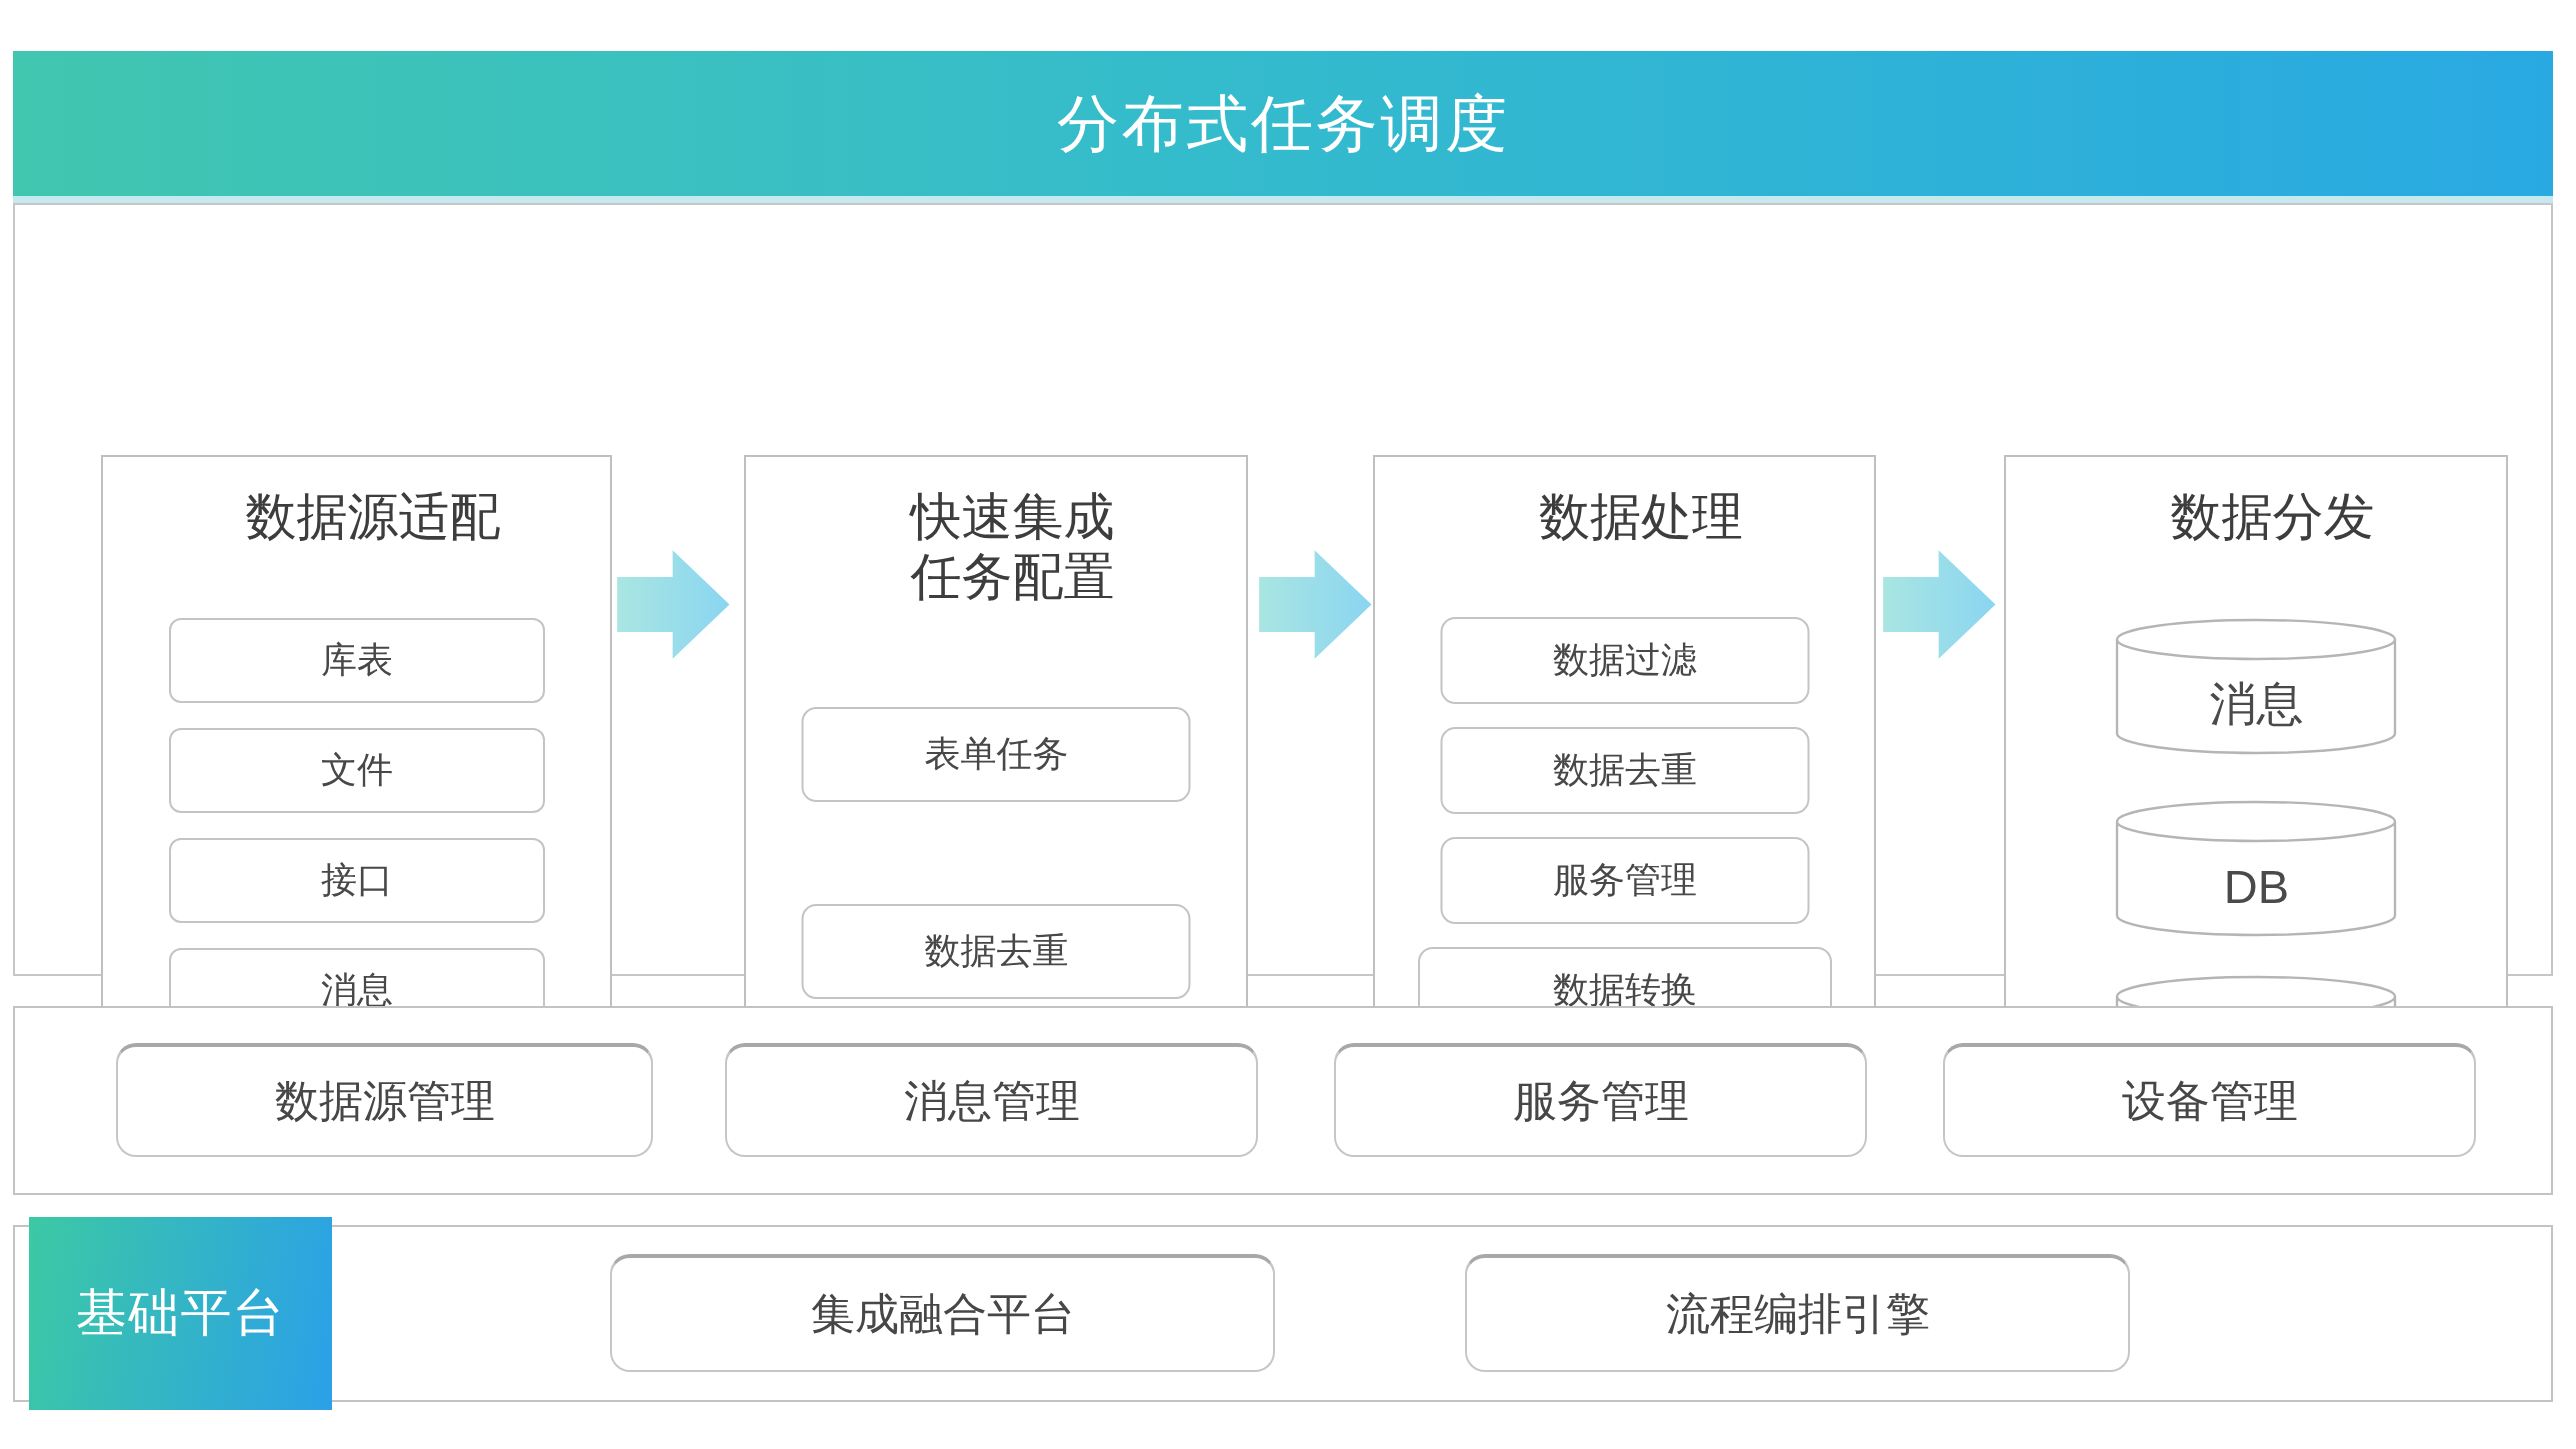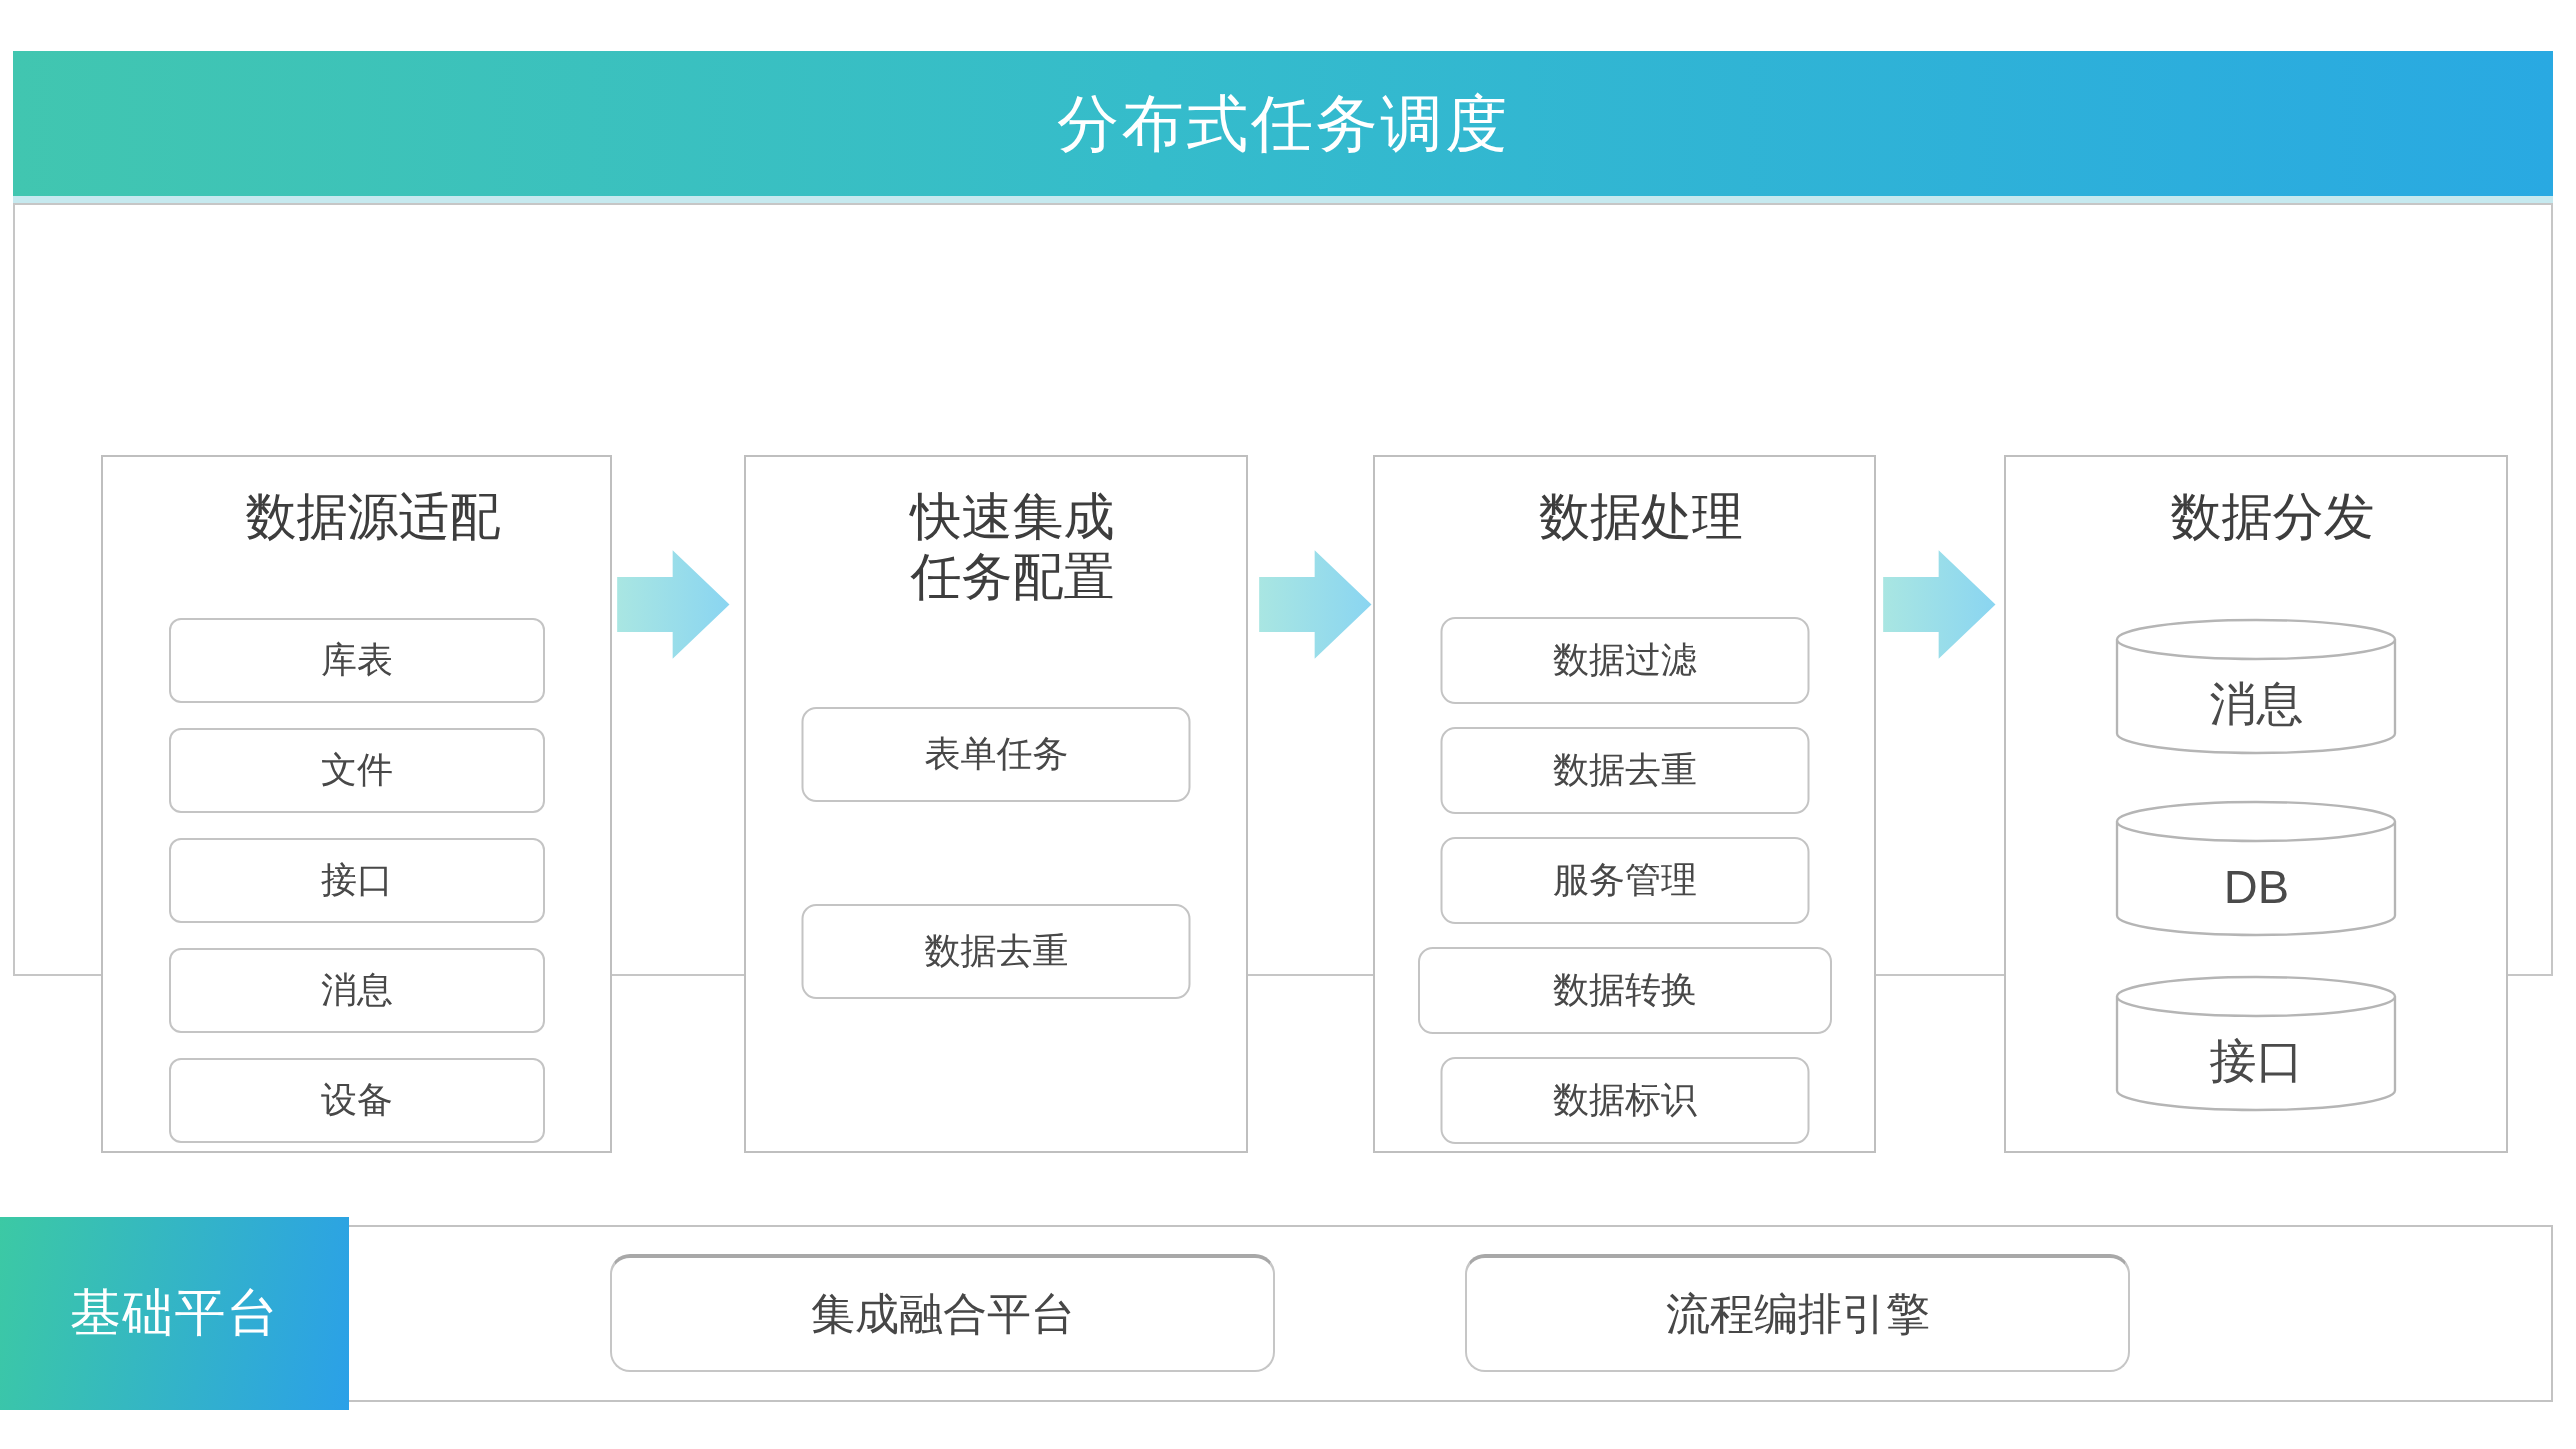--- a/index.html
+++ b/index.html
@@ -98,21 +98,21 @@
     border-top: 4px solid #a8a8a8;
     border-radius: 20px;
     display: flex; align-items: center; justify-content: center;
     font-size: 44px;
     color: #474747;
   }
   .band.middle .pill { top: 35px; height: 114px; }
   .band.bottom .pill { top: 27px; height: 118px; }
   .base-box {
     position: absolute;
-    left: 0; top: 1217px; width: 349px; height: 193px;
+    left: 29px; top: 1217px; width: 303px; height: 193px;
     background: linear-gradient(100deg, #3cc9a4 0%, #2ba0e8 100%);
     display: flex; align-items: center; justify-content: center;
     color: #ffffff;
     font-size: 51px;
     letter-spacing: 1.3px;
     z-index: 5;
   }
 </style>
 </head>
 <body>
@@ -212,20 +212,26 @@
         <svg width="282" height="137" viewBox="0 0 420 204">
           <path d="M3 32 L3 172 A207 29 0 0 0 417 172 L417 32" fill="#ffffff" stroke="#b5b5b5" stroke-width="3.5"></path>
           <ellipse cx="210" cy="32" rx="207" ry="29" fill="#ffffff" stroke="#b5b5b5" stroke-width="3.5"></ellipse>
         </svg>
         <div class="cyl-label">接口</div>
       </div>
     </section>
 
   </div>
 
+  <div class="band middle">
+    <div class="pill" style="left:101px; width:537px;">数据源管理</div>
+    <div class="pill" style="left:710px; width:533px;">消息管理</div>
+    <div class="pill" style="left:1319px; width:533px;">服务管理</div>
+    <div class="pill" style="left:1928px; width:533px;">设备管理</div>
+  </div>
 
   <div class="band bottom">
     <div class="pill" style="left:595px; width:665px;">集成融合平台</div>
     <div class="pill" style="left:1450px; width:665px;">流程编排引擎</div>
   </div>
   <div class="base-box">基础平台</div>
 
 </div>
 
 

